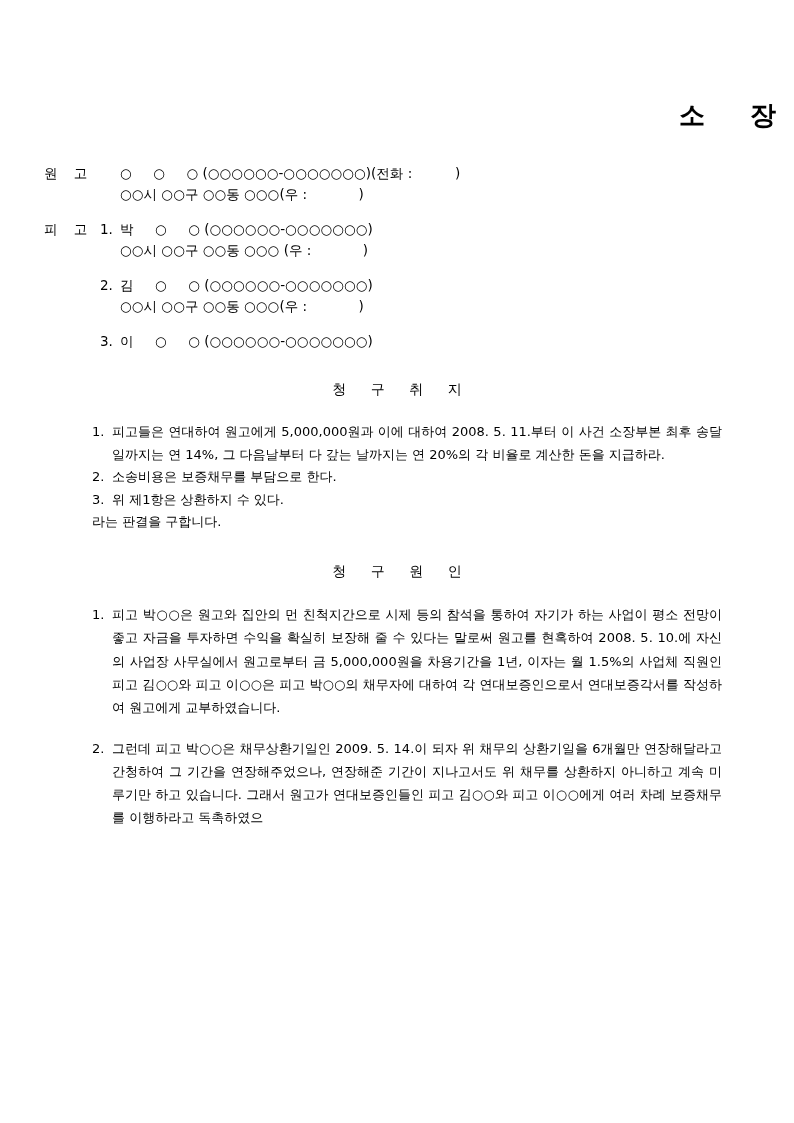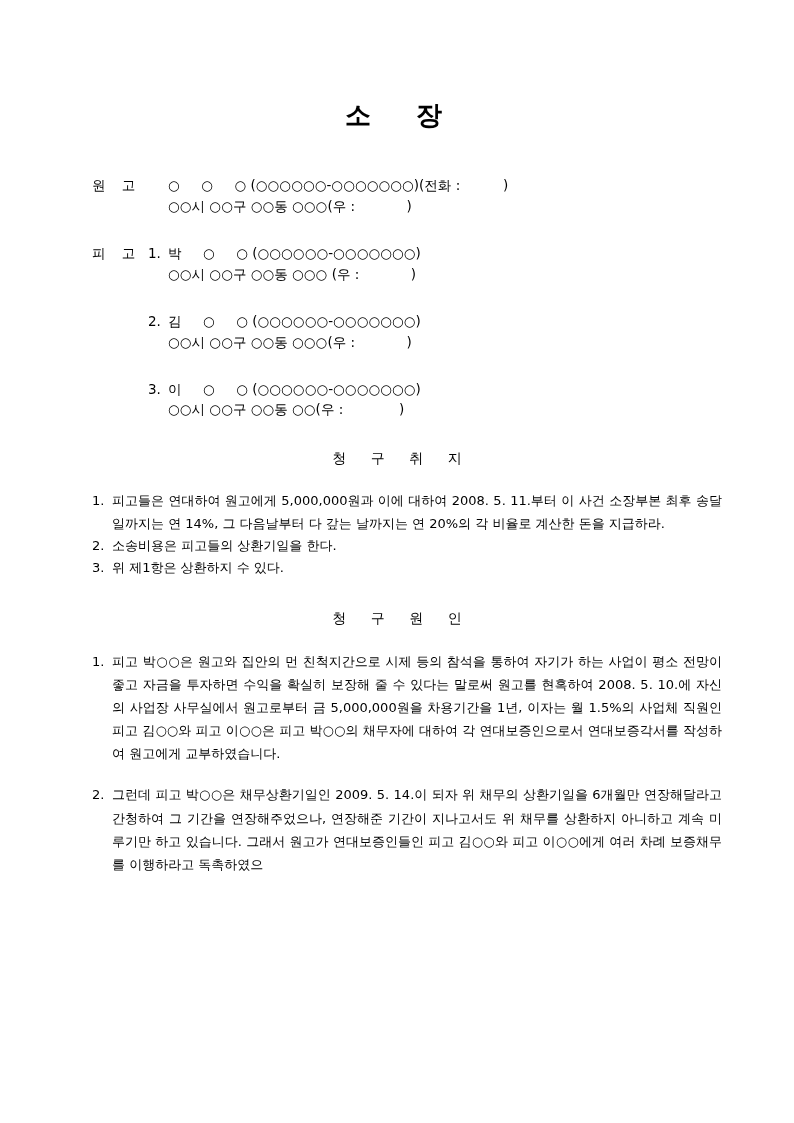--- a/index.html
+++ b/index.html
@@ -16,31 +16,31 @@
     overflow: hidden;
   }
   .page {
     position: relative;
     width: 794px;
     height: 1123px;
     padding: 0;
     box-sizing: border-box;
   }
   .doc-title {
-    text-align: center;
+    text-align: right;
     font-size: 26px;
     font-weight: bold;
     letter-spacing: 18px;
     margin-top: 98px;
     margin-bottom: 0;
     padding-left: 11px;
   }
   .party-block {
     margin-top: 30px;
-    padding-left: 92px;
+    padding-left: 44px;
     padding-right: 60px;
     font-size: 13.5px;
     line-height: 1.55;
   }
   .party-row {
     display: flex;
     align-items: baseline;
     white-space: pre;
   }
   .party-label {
@@ -48,21 +48,20 @@
     flex: 0 0 56px;
     letter-spacing: 6px;
   }
   .party-num {
     width: 20px;
     flex: 0 0 20px;
   }
   .party-main {
     flex: 1 1 auto;
     white-space: pre;
-    margin-top: 12px;
   }
   .party-addr {
     padding-left: 76px;
     white-space: pre;
   }
   .group-gap {
     height: 14px;
   }
   .case-name {
     margin-top: 26px;
@@ -159,42 +158,42 @@
     </div>
     <div class="party-addr">○○시 ○○구 ○○동 ○○○(우 :            )</div>
 
     <div class="group-gap"></div>
 
     <div class="party-row">
       <span class="party-label"></span>
       <span class="party-num">3.</span>
       <span class="party-main">이     ○     ○ (○○○○○○-○○○○○○○)</span>
     </div>
-    <div class="party-addr">○○시 ○○구 ○○동 ○○(우 :             )</div>
 
   </div>
 
 
   <div class="section-heading">청  구  취  지</div>
 
   <div class="body-list">
     <div class="body-item">
       <span class="marker">1.</span>
       <span class="text">피고들은 연대하여 원고에게 5,000,000원과 이에 대하여 2008. 5. 11.부터 이 사건 소장부본 최후 송달일까지는 연 14%, 그 다음날부터 다 갚는 날까지는 연 20%의 각 비율로 계산한 돈을 지급하라.</span>
     </div>
     <div class="body-item">
       <span class="marker">2.</span>
-      <span class="text">소송비용은 피고들의 상환기일을 한다.</span>
+      <span class="text">소송비용은 보증채무를 부담으로 한다.</span>
     </div>
     <div class="body-item">
       <span class="marker">3.</span>
       <span class="text">위 제1항은 상환하지 수 있다.</span>
     </div>
   </div>
 
+  <div class="plain-line">라는 판결을 구합니다.</div>
 
   <div class="section-heading">청  구  원  인</div>
 
   <div class="reason-list">
     <div class="reason-item">
       <span class="marker">1.</span>
       <span class="text">피고 박○○은 원고와 집안의 먼 친척지간으로 시제 등의 참석을 통하여 자기가 하는 사업이 평소 전망이 좋고 자금을 투자하면 수익을 확실히 보장해 줄 수 있다는 말로써 원고를 현혹하여 2008. 5. 10.에 자신의 사업장 사무실에서 원고로부터 금 5,000,000원을 차용기간을 1년, 이자는 월 1.5%의 사업체 직원인 피고 김○○와 피고 이○○은 피고 박○○의 채무자에 대하여 각 연대보증인으로서 연대보증각서를 작성하여 원고에게 교부하였습니다.</span>
     </div>
     <div class="reason-item">
       <span class="marker">2.</span>

